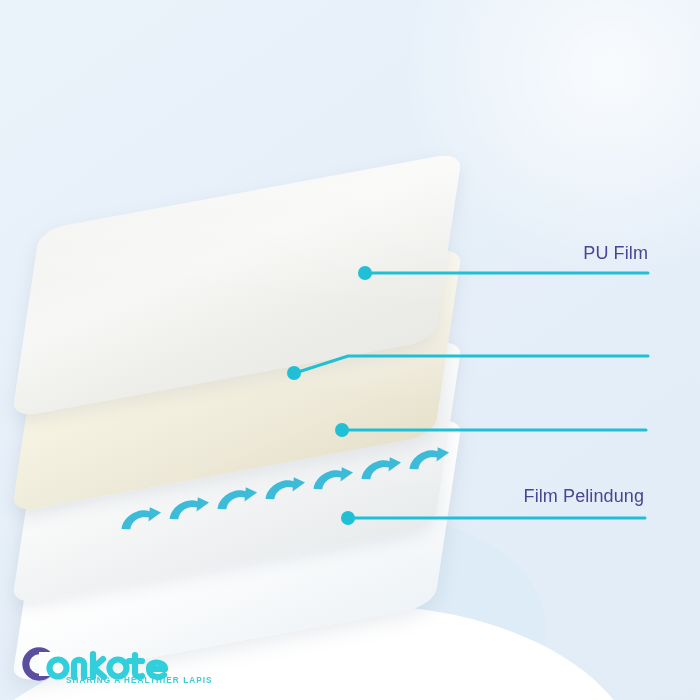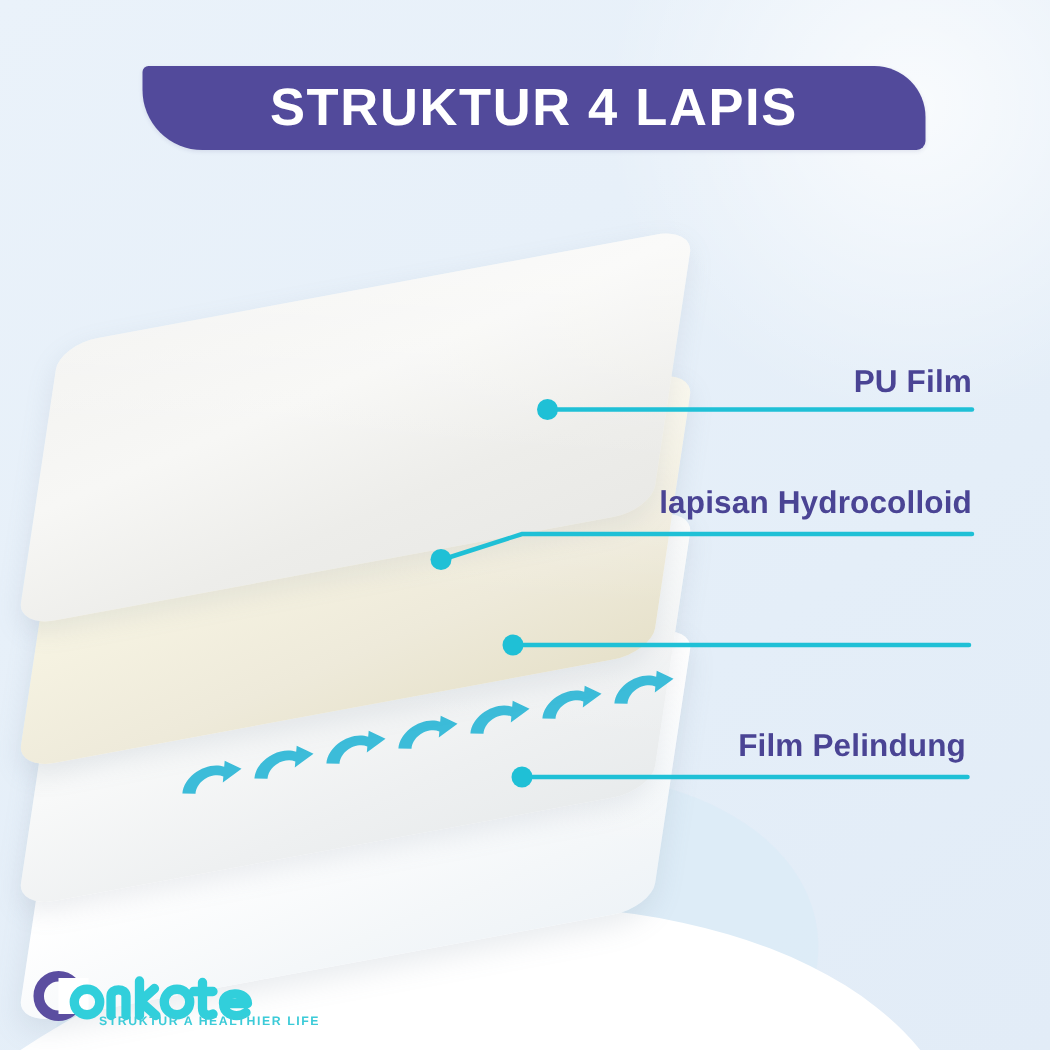--- a/index.html
+++ b/index.html
@@ -162,22 +162,22 @@
     position: absolute;
     left: 0;
     top: 0;
     width: 700px;
     height: 700px;
     pointer-events: none;
   }
   .callout-label {
     position: absolute;
     color: #4a4494;
-    font-size: 21px;
-    font-weight: bold;
+    font-size: 18px;
+    font-weight: normal;
     white-space: nowrap;
     letter-spacing: 0.1px;
   }
   .lbl-pu       { right: 52px; top: 243px; }
   .lbl-hydro    { right: 52px; top: 324px; }
   .lbl-release  { right: 52px; top: 398px; }
   .lbl-protect  { right: 56px; top: 486px; }
 
   
   .logo {
@@ -201,23 +201,20 @@
 </style>
 </head>
 <body>
 
 <div id="canvas">
 
   <div class="corner-glow"></div>
   <div class="swoosh-pale-oval"></div>
   <div class="swoosh-white-cover"></div>
 
-  <div class="banner">
-    <div class="banner-title">STRUKTUR 4 LAPIS</div>
-  </div>
 
   <div class="layers">
 
     <div class="panel panel-protect sheet-tf"></div>
 
     <div class="panel panel-release sheet-tf"></div>
 
     <div class="arrow-strip">
       <div class="peel-arrow" style="left:6px;  top:62px; transform:rotate(-9deg) skewX(-14deg) scaleY(0.78);">
         <svg viewBox="0 0 44 34">
@@ -270,21 +267,20 @@
     </g>
     <g fill="#1fc0d6">
       <circle cx="365" cy="273" r="7"></circle>
       <circle cx="294" cy="373" r="7"></circle>
       <circle cx="342" cy="430" r="7"></circle>
       <circle cx="348" cy="518" r="7"></circle>
     </g>
   </svg>
 
   <div class="callout-label lbl-pu">PU Film</div>
-  <div class="callout-label lbl-hydro">lapisan Hydrocolloid</div>
   <div class="callout-label lbl-protect">Film Pelindung</div>
 
   <div class="logo">
     <svg class="logo-mark" width="180" height="42" viewBox="0 0 180 42">
 
       <path d="M31 7.5 A13.5 13.5 0 1 0 31 34.5 A13.5 13.5 0 1 1 31 7.5 Z" fill="none"></path>
       <circle cx="21" cy="21" r="13.2" fill="none" stroke="#5b4ea0" stroke-width="7"></circle>
       <rect x="21" y="9" width="20" height="24" fill="#ffffff"></rect>
 
       <circle cx="40" cy="25" r="8.5" fill="none" stroke="#31cfdb" stroke-width="6.2"></circle>
@@ -292,16 +288,16 @@
       <path d="M56 34 L56 21 C56 15.5 66 15.5 66 21 L66 34" fill="none" stroke="#31cfdb" stroke-width="6.2" stroke-linecap="round"></path>
 
       <path d="M75 11 L75 34 M75 25 L85 16 M76 25 L86 34" fill="none" stroke="#31cfdb" stroke-width="6.2" stroke-linecap="round"></path>
 
       <circle cx="100" cy="25" r="8.5" fill="none" stroke="#31cfdb" stroke-width="6.2"></circle>
 
       <path d="M117 12 L117 29 C117 34 121 34.5 124 33 M111 18 L124 18" fill="none" stroke="#31cfdb" stroke-width="6.2" stroke-linecap="round"></path>
 
       <path d="M131 26 L147 26 C147 18 131 17 131 25.5 C131 34 140 36 146 32" fill="none" stroke="#31cfdb" stroke-width="6.2" stroke-linecap="round" stroke-linejoin="round"></path>
     </svg>
-    <div class="logo-tagline">STRUKTUR A HEALTHIER LIFE</div>
+    <div class="logo-tagline">SHARING A HEALTHIER LAPIS</div>
   </div>
 
 </div>
 
 </body></html>

